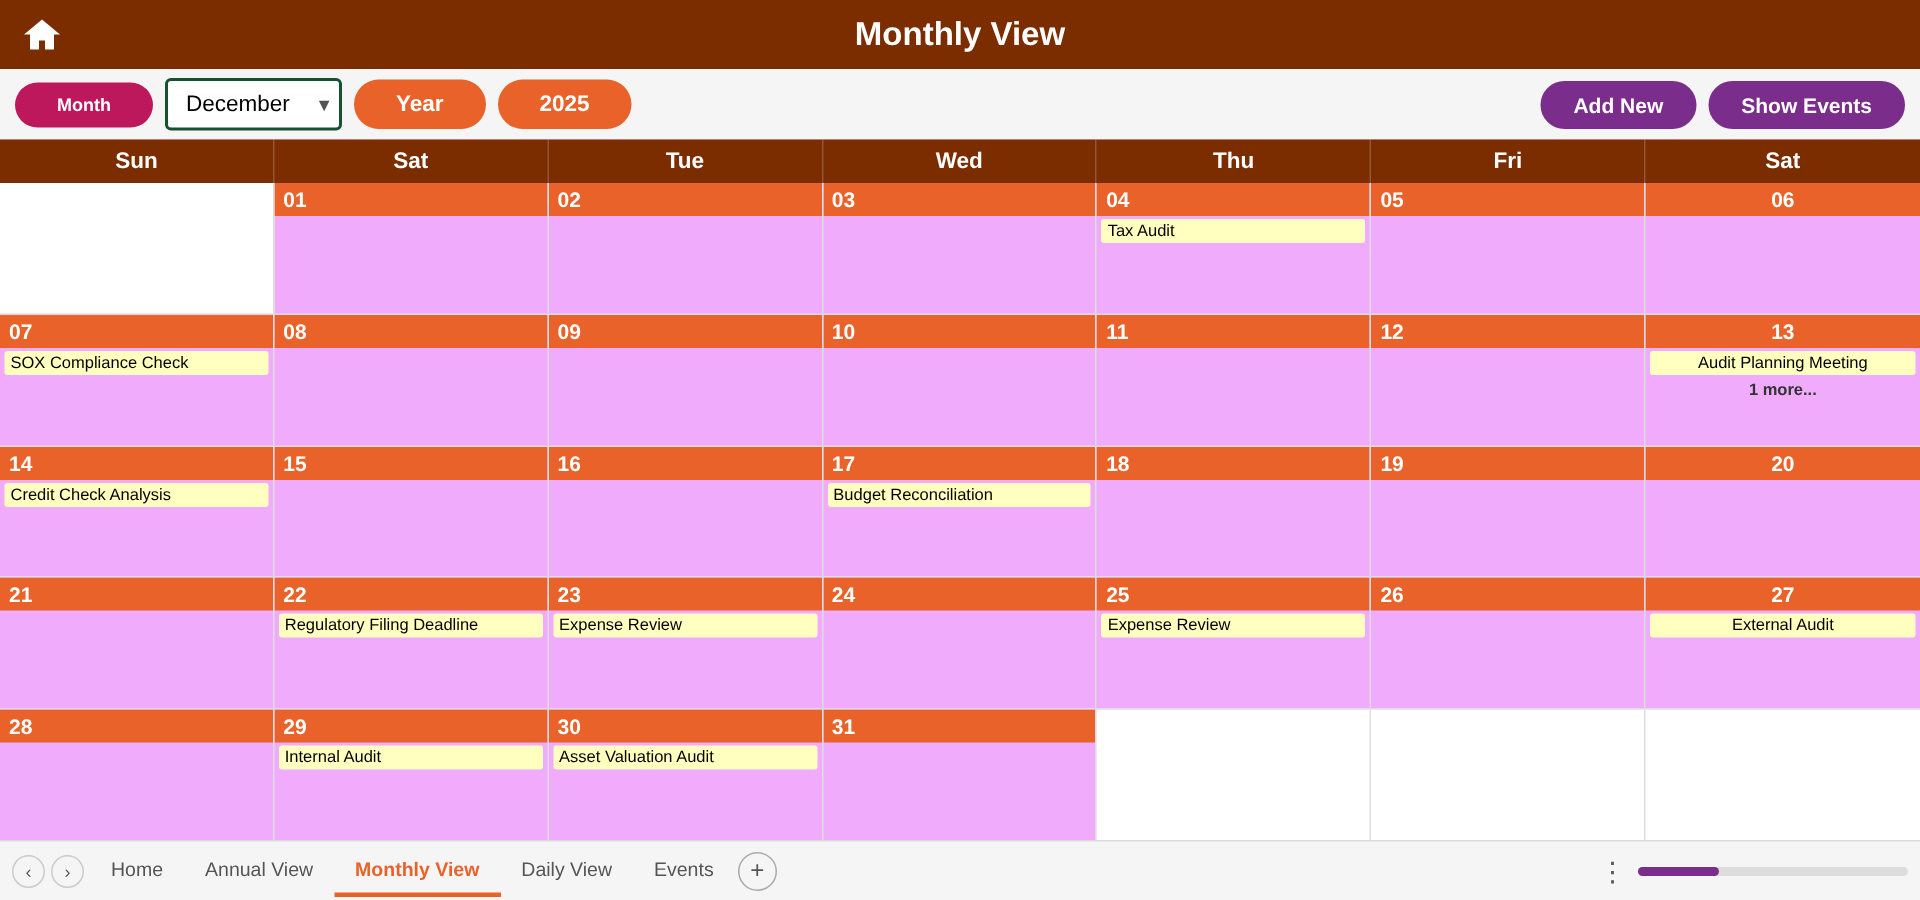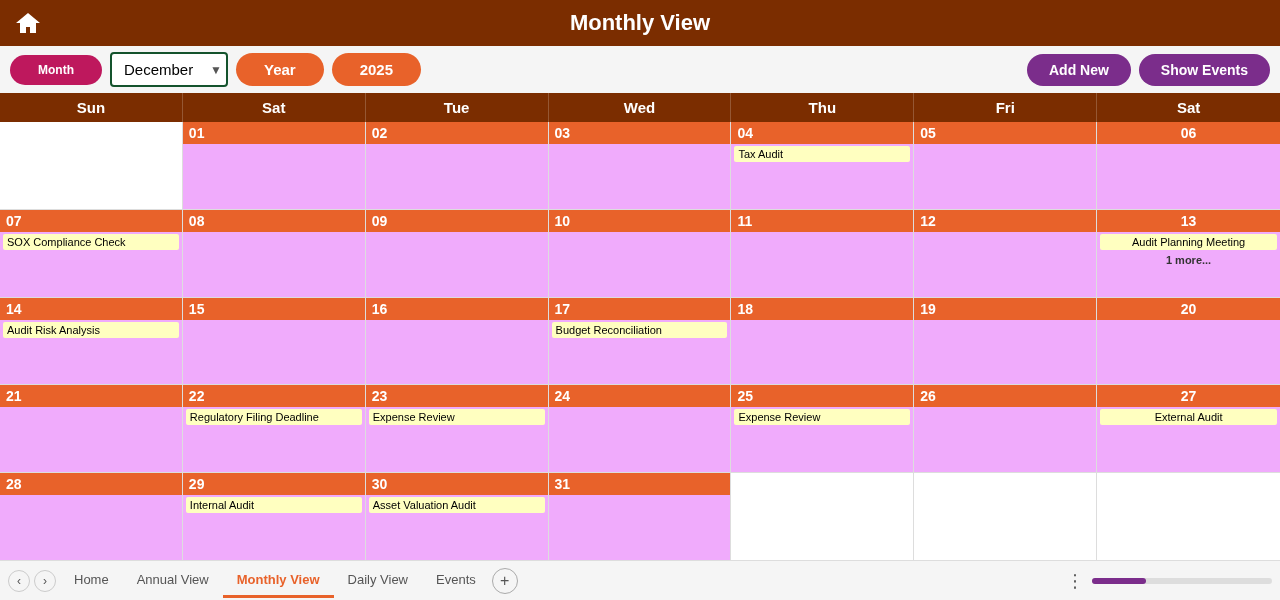--- a/index.html
+++ b/index.html
@@ -349,21 +349,21 @@
         </div>
         <div class="cal-cell">
           <span class="cal-cell-date">13</span>
           <div class="event-item">Audit Planning Meeting</div>
           <div class="more-link">1 more...</div>
         </div>
       </div>
       <div class="cal-week">
         <div class="cal-cell">
           <span class="cal-cell-date">14</span>
-          <div class="event-item">Audit Risk Analysis</div>
+          <div class="event-item">Credit Check Analysis</div>
         </div>
         <div class="cal-cell">
           <span class="cal-cell-date">15</span>
         </div>
         <div class="cal-cell">
           <span class="cal-cell-date">16</span>
         </div>
         <div class="cal-cell">
           <span class="cal-cell-date">17</span>
           <div class="event-item">Budget Reconciliation</div>

